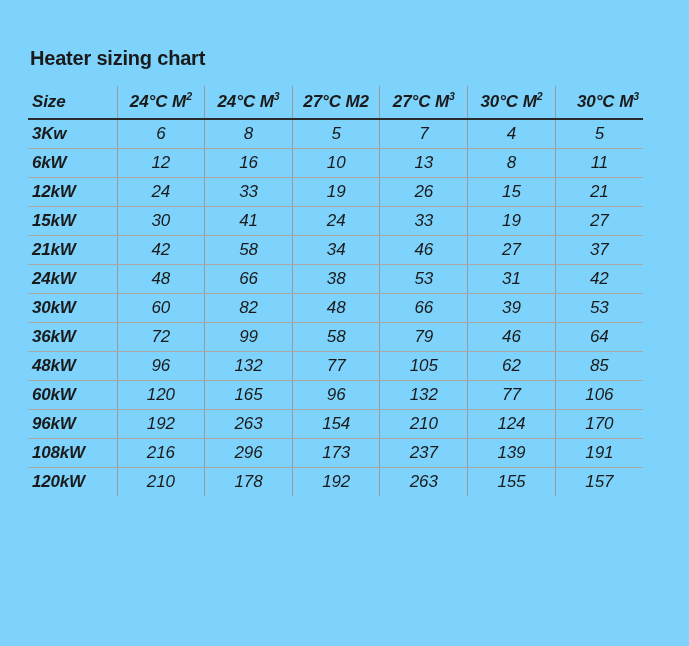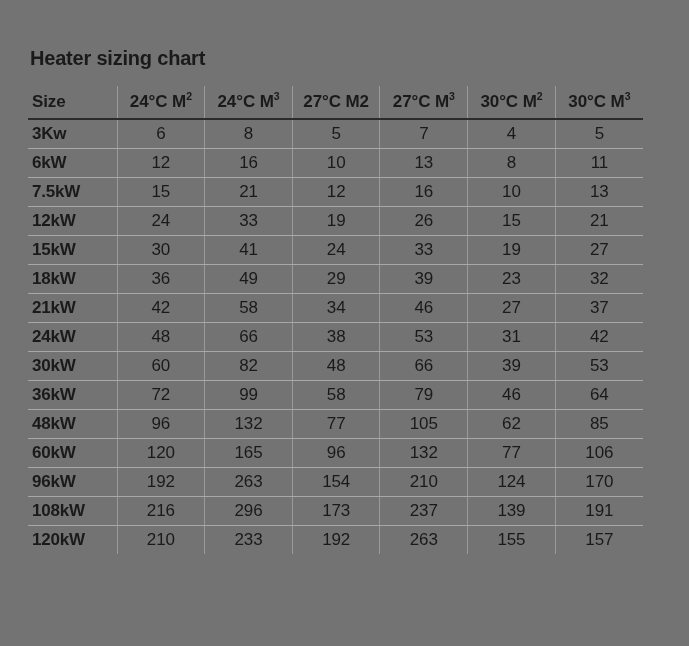--- a/index.html
+++ b/index.html
@@ -12,37 +12,38 @@
     height: 646px;
     overflow: hidden;
     font-family: "Liberation Sans", sans-serif;
     -webkit-font-smoothing: antialiased;
   }
 
   .page {
     position: relative;
     width: 689px;
     height: 646px;
-    background: #737373;
+    background: #7dd3fc;
     box-sizing: border-box;
     padding: 48px 0 0 28px;
   }
 
   .chart-title {
     font-size: 20px;
     font-weight: bold;
     color: #1a1a1a;
     letter-spacing: -0.2px;
     line-height: 1;
     margin: 0 0 18px 2px;
     font-stretch: condensed;
   }
 
   .table-wrap {
     width: 615px;
+    font-style: italic;
   }
 
   table.sizing-table {
     border-collapse: collapse;
     width: 615px;
     table-layout: fixed;
     color: #1a1a1a;
   }
 
   table.sizing-table col.c-size    { width: 89px; }
@@ -62,20 +63,21 @@
     text-align: center;
     white-space: nowrap;
   }
   table.sizing-table thead th.size-head {
     text-align: left;
     padding-left: 4px;
     border-left: none;
   }
   table.sizing-table thead th.last-col {
     border-right: none;
+    text-align: right;
   }
 
   th sup {
     font-size: 0.62em;
     vertical-align: super;
     line-height: 0;
     font-weight: bold;
   }
 
   
@@ -149,56 +151,38 @@
           <tr>
             <td class="row-label">6kW</td>
             <td>12</td>
             <td>16</td>
             <td>10</td>
             <td>13</td>
             <td>8</td>
             <td class="last-col">11</td>
           </tr>
           <tr>
-            <td class="row-label">7.5kW</td>
-            <td>15</td>
-            <td>21</td>
-            <td>12</td>
-            <td>16</td>
-            <td>10</td>
-            <td class="last-col">13</td>
-          </tr>
-          <tr>
             <td class="row-label">12kW</td>
             <td>24</td>
             <td>33</td>
             <td>19</td>
             <td>26</td>
             <td>15</td>
             <td class="last-col">21</td>
           </tr>
           <tr>
             <td class="row-label">15kW</td>
             <td>30</td>
             <td>41</td>
             <td>24</td>
             <td>33</td>
             <td>19</td>
             <td class="last-col">27</td>
           </tr>
           <tr>
-            <td class="row-label">18kW</td>
-            <td>36</td>
-            <td>49</td>
-            <td>29</td>
-            <td>39</td>
-            <td>23</td>
-            <td class="last-col">32</td>
-          </tr>
-          <tr>
             <td class="row-label">21kW</td>
             <td>42</td>
             <td>58</td>
             <td>34</td>
             <td>46</td>
             <td>27</td>
             <td class="last-col">37</td>
           </tr>
           <tr>
             <td class="row-label">24kW</td>
@@ -259,21 +243,21 @@
             <td>216</td>
             <td>296</td>
             <td>173</td>
             <td>237</td>
             <td>139</td>
             <td class="last-col">191</td>
           </tr>
           <tr>
             <td class="row-label">120kW</td>
             <td>210</td>
-            <td>233</td>
+            <td>178</td>
             <td>192</td>
             <td>263</td>
             <td>155</td>
             <td class="last-col">157</td>
           </tr>
         </tbody>
     </table>
   </div>
 
 </div>

